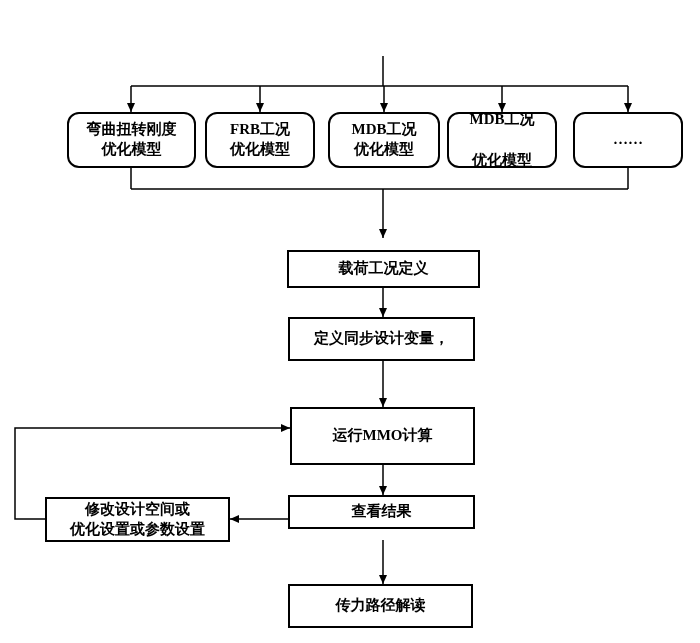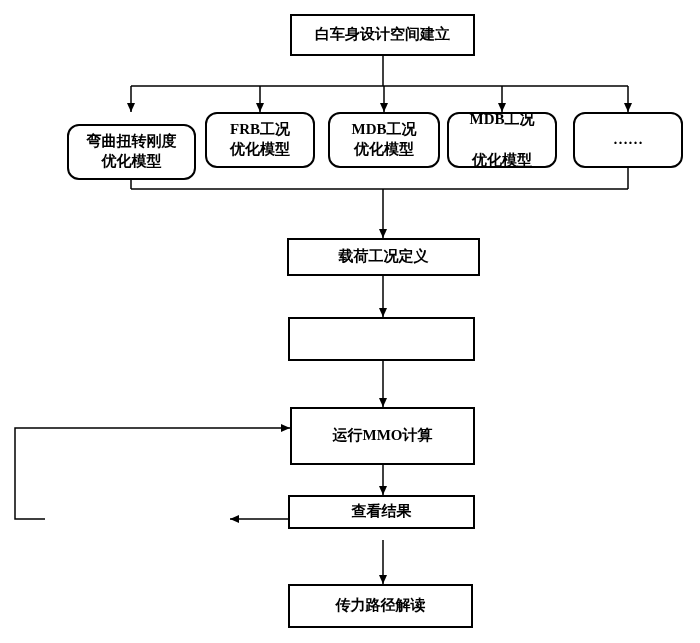--- a/index.html
+++ b/index.html
@@ -30,26 +30,26 @@
     text-align: center;
     font-size: 15px;
     line-height: 1.32;
     white-space: nowrap;
   }
   .rounded { border-radius: 12px; }
   .node span { display: block; }
 
   
   #n-top       { left: 290px; top: 14px;  width: 185px; height: 42px; }
-  #n-m1        { left: 67px;  top: 124px; width: 129px; height: 56px; }
+  #n-m1        { left: 67px;  top: 112px; width: 129px; height: 56px; }
   #n-m2        { left: 205px; top: 112px; width: 110px; height: 56px; }
   #n-m3        { left: 328px; top: 112px; width: 112px; height: 56px; }
   #n-m4        { left: 447px; top: 112px; width: 110px; height: 56px; gap: 21px; }
   #n-m5        { left: 573px; top: 112px; width: 110px; height: 56px; }
-  #n-load      { left: 287px; top: 238px; width: 193px; height: 38px; }
+  #n-load      { left: 287px; top: 250px; width: 193px; height: 38px; }
   #n-define    { left: 288px; top: 317px; width: 187px; height: 44px; }
   #n-run       { left: 290px; top: 407px; width: 185px; height: 58px; }
   #n-view      { left: 288px; top: 495px; width: 187px; height: 34px; }
   #n-modify    { left: 45px;  top: 497px; width: 185px; height: 45px; }
   #n-interpret { left: 288px; top: 584px; width: 185px; height: 44px; }
 </style>
 </head>
 <body>
 
 <div class="canvas">
@@ -82,23 +82,20 @@
       <path d="M383,276 V317" marker-end="url(#arrow)"></path>
       <path d="M383,361 V407" marker-end="url(#arrow)"></path>
       <path d="M383,450 V495" marker-end="url(#arrow)"></path>
       <path d="M383,540 V584" marker-end="url(#arrow)"></path>
 
       <path d="M288,519 H230" marker-end="url(#arrow)"></path>
       <path d="M45,519 H15 V428 H290" marker-end="url(#arrow)"></path>
     </g>
   </svg>
 
-  <div class="node" id="n-top">
-    <span>白车身设计空间建立</span>
-  </div>
 
   <div class="node rounded" id="n-m1">
     <span>弯曲扭转刚度</span>
     <span>优化模型</span>
   </div>
 
   <div class="node rounded" id="n-m2">
     <span>FRB工况</span>
     <span>优化模型</span>
   </div>
@@ -115,28 +112,33 @@
 
   <div class="node rounded" id="n-m5">
     <span>……</span>
   </div>
 
   <div class="node" id="n-load">
     <span>载荷工况定义</span>
   </div>
 
   <div class="node" id="n-define">
+    <span>定义同步设计变量，</span>
   </div>
 
   <div class="node" id="n-run">
     <span>运行MMO计算</span>
   </div>
 
   <div class="node" id="n-view">
     <span>查看结果</span>
   </div>
 
+  <div class="node" id="n-modify">
+    <span>修改设计空间或</span>
+    <span>优化设置或参数设置</span>
+  </div>
 
   <div class="node" id="n-interpret">
     <span>传力路径解读</span>
   </div>
 
 </div>
 
 </body></html>

